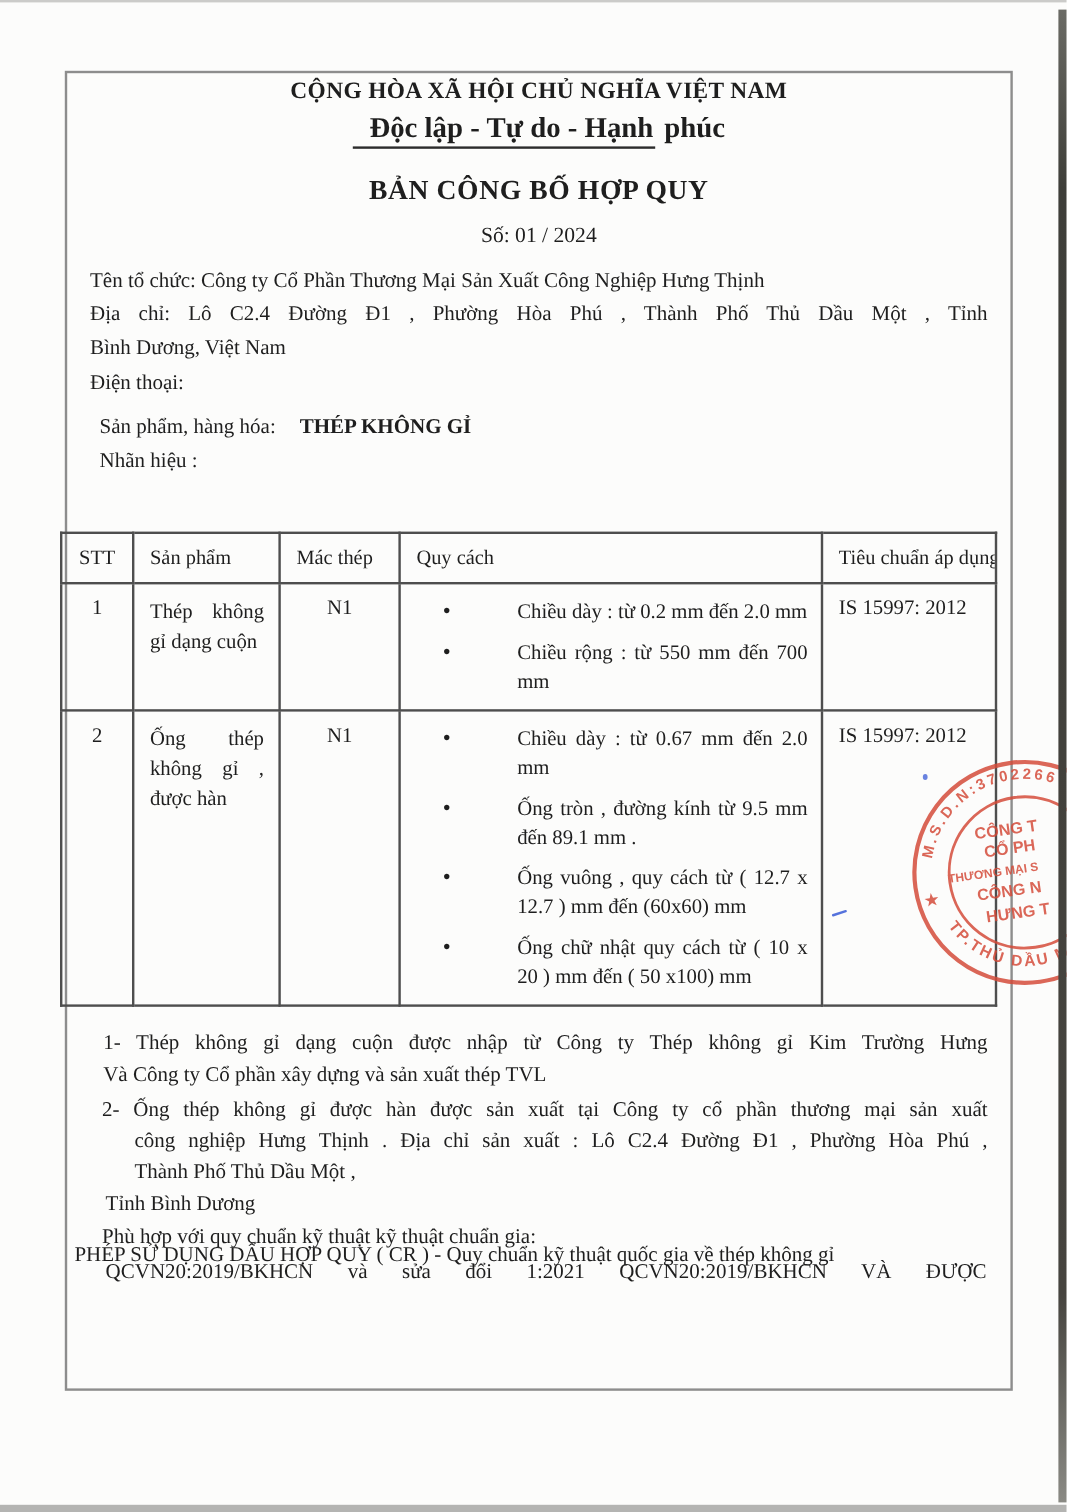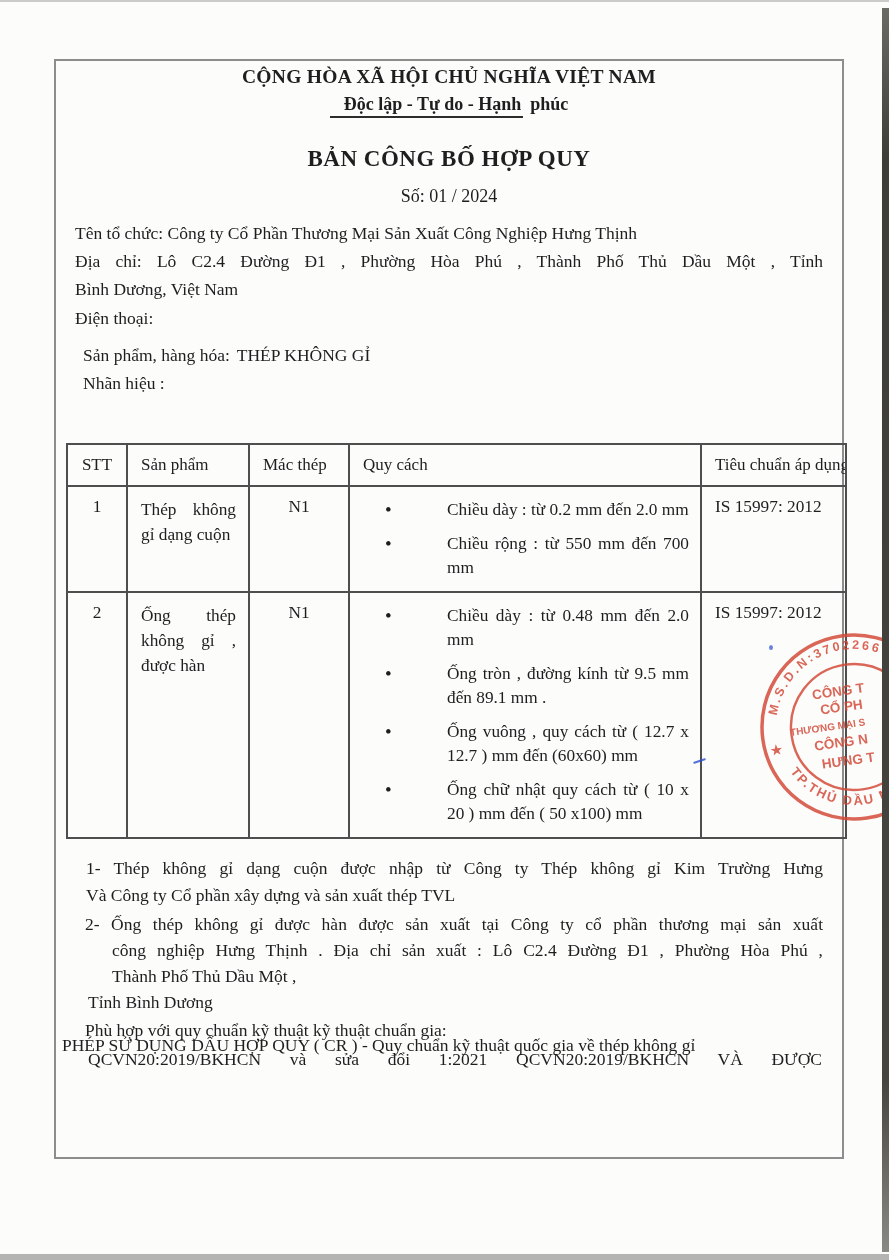--- a/index.html
+++ b/index.html
@@ -13,32 +13,32 @@
   .edge-top    { position:absolute; left:0; top:0; width:889px; height:2px; background:#cbcbc9; z-index:32; }
   .edge-right  { position:absolute; left:882px; top:8px; width:7px; height:1244px;
                  background:linear-gradient(180deg,#6b6b65,#3e3e39 12%,#46443f 86%,#8a8a84); z-index:30; }
   .edge-bottom { position:absolute; left:0; top:1254px; width:889px; height:6px; background:#b4b4b2; z-index:31; }
 
   .frame { position:absolute; left:54px; top:59px; width:790px; height:1100px;
            border:2px solid #8d8d8d; box-sizing:border-box; }
 
   .center-line { position:absolute; left:54px; width:790px; text-align:center; }
   .national-title { top:66px;  font-size:19.5px; font-weight:bold; letter-spacing:.3px; }
-  .motto          { top:94px;  font-size:18px; font-weight:bold; }
+  .motto          { top:94px;  font-size:24px; font-weight:bold; }
   .motto .u  { border-bottom:2px solid #2c2c2c; padding:0 2px 2px 14px; }
   .motto .tail { margin-left:7px; }
   .doc-title  { top:146px; font-size:23px; font-weight:bold; letter-spacing:.5px; }
   .doc-number { top:186px; font-size:18px; }
 
   .info-line { position:absolute; left:75px; width:748px; font-size:17.5px; line-height:28px; }
   .indent8 { left:83px; width:740px; }
   .just-full { text-align:justify; text-align-last:justify; }
-  .prod-val { font-weight:normal; margin-left:7px; }
+  .prod-val { font-weight:bold; margin-left:20px; }
 
-  .tbl-wrap { position:absolute; left:66px; top:443px;font-family:Liberation Serif, serif; }
+  .tbl-wrap { position:absolute; left:50px; top:443px;font-family:Liberation Serif, serif; }
   table { border-collapse:collapse; table-layout:fixed; width:779px; font-size:17.3px; }
   th,td { border:2px solid #4e4e4e; vertical-align:top; font-weight:normal; }
   th { font-size:17px; text-align:left; padding:0 4px 0 13px; vertical-align:middle; white-space:nowrap; overflow:hidden; }
   th.c-stt { text-align:center; padding:0; }
   .c-stt   { text-align:center; padding-top:10px; }
   .c-prod  { padding:10px 12px 0 13px; text-align:justify; line-height:25px; }
   .c-grade { text-align:center; padding-top:10px; }
   .c-specs ul { margin:0; padding:10px 10px 0 0; list-style:none; }
   .c-specs li { position:relative; padding-left:96px; margin-bottom:9px; text-align:justify; line-height:24.5px; }
   .c-specs li::before { content:"•"; position:absolute; left:34px; top:0; font-size:19px; }
@@ -116,21 +116,21 @@
           </ul>
         </td>
         <td class="c-std">IS 15997: 2012</td>
       </tr>
       <tr style="height:236px">
         <td class="c-stt">2</td>
         <td class="c-prod">Ống thép không gỉ , được hàn</td>
         <td class="c-grade">N1</td>
         <td class="c-specs">
           <ul>
-            <li>Chiều dày : từ 0.48 mm đến 2.0 mm</li>
+            <li>Chiều dày : từ 0.67 mm đến 2.0 mm</li>
             <li>Ống tròn , đường kính từ 9.5 mm đến 89.1 mm .</li>
             <li>Ống vuông , quy cách từ ( 12.7 x 12.7 ) mm đến (60x60) mm</li>
             <li>Ống chữ nhật quy cách từ ( 10 x 20 ) mm đến ( 50 x100) mm</li>
           </ul>
         </td>
         <td class="c-std">IS 15997: 2012</td>
       </tr>
     </tbody>
       </table>
   </div>

